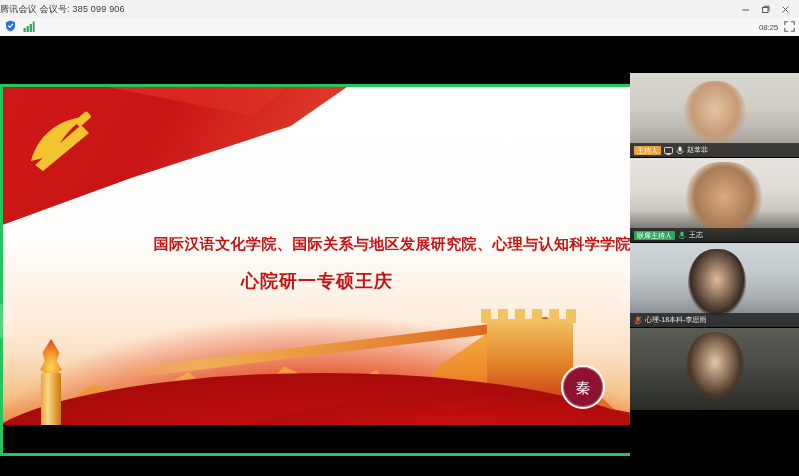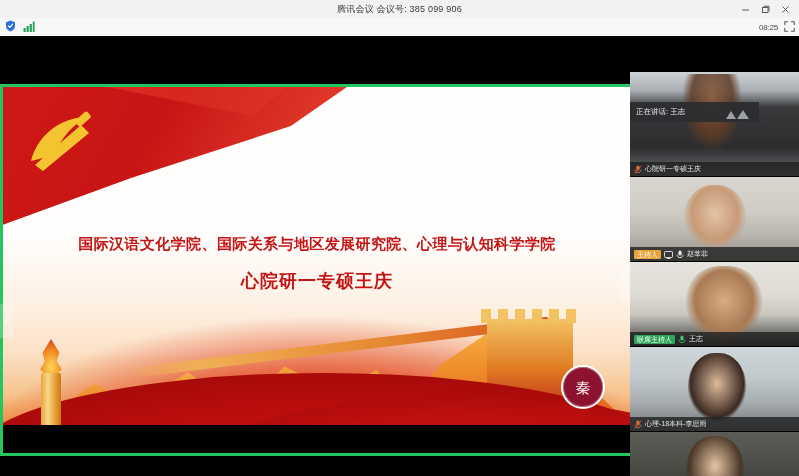--- a/index.html
+++ b/index.html
@@ -11,21 +11,21 @@
   }
   .app{position:relative;width:799px;height:476px;background:#0a0a0a;}
 
   
   .titlebar{
     position:absolute;left:0;top:0;width:799px;height:18px;
     background:#f2f2f2;border-bottom:1px solid #e2e2e2;
     display:flex;align-items:center;
   }
   .title-text{
-    position:absolute;left:0;right:0;text-align:center;
+    position:absolute;left:0;right:0;
     font-size:9px;color:#3a3a3a;letter-spacing:.2px;line-height:18px;
   }
   .win-ctrls{position:absolute;right:4px;top:0;height:18px;display:flex;align-items:center;gap:0;}
   .win-btn{
     width:20px;height:18px;display:flex;align-items:center;justify-content:center;
     color:#5a5a5a;font-size:9px;line-height:1;
   }
   .win-btn svg{display:block;}
 
   
@@ -130,21 +130,21 @@
   .seal{
     position:absolute;right:26px;bottom:44px;width:40px;height:40px;border-radius:50%;
     background:#8d1230;border:2px solid #fff;
     display:flex;align-items:center;justify-content:center;
     color:#fff;font-size:15px;line-height:1;
     box-shadow:0 0 0 1px rgba(255,255,255,.35) inset;
   }
 
   
   .sl-line1{
-    position:absolute;left:0;right:0;top:148px;text-align:center;
+    position:absolute;left:0;right:0;top:148px;text-align:right;
     font-size:15px;font-weight:bold;color:#c41414;letter-spacing:.4px;
     text-shadow:0 1px 0 rgba(255,255,255,.6);
   }
   .sl-line2{
     position:absolute;left:0;right:0;top:182px;text-align:center;
     font-size:18px;font-weight:bold;color:#c41414;letter-spacing:1px;
     text-shadow:0 1px 0 rgba(255,255,255,.6);
   }
   .sl-line3{
     position:absolute;left:0;right:0;top:232px;text-align:center;
@@ -314,44 +314,20 @@
       </div>
 
       <div class="slide-black"></div>
     </div>
 
     <div class="nav-arrow nav-left">‹</div>
     <div class="nav-arrow nav-right">›</div>
 
     <div class="people">
 
-      <div class="tile" style="height:104px">
-        <div class="tile-video v1"></div>
-
-        <div class="speaking">
-          <span class="speaking-text">正在讲话: 王志</span>
-          <span class="speaking-wave">
-            <svg width="26" height="12" viewBox="0 0 26 12">
-              <path d="M1 11 L6 3 L11 11 Z" fill="#9aa0a6"></path>
-              <path d="M12 11 L18 2 L24 11 Z" fill="#9aa0a6"></path>
-            </svg>
-          </span>
-        </div>
-
-        <div class="namebar">
-          <span class="mini-ico">
-            <svg width="8" height="9" viewBox="0 0 8 9">
-              <rect x="2.4" y="0.6" width="3.2" height="5" rx="1.6" fill="#d0743c"></rect>
-              <path d="M1 4.6 C1 6.4 2.4 7.6 4 7.6 C5.6 7.6 7 6.4 7 4.6" fill="none" stroke="#d0743c" stroke-width="0.9"></path>
-              <line x1="0.6" y1="8.4" x2="7.4" y2="0.6" stroke="#e04a2a" stroke-width="1"></line>
-            </svg>
-          </span>
-          <span class="pname">心院研一专硕王庆</span>
-        </div>
-      </div>
       <div class="tile-sep"></div>
 
       <div class="tile" style="height:84px">
         <div class="tile-video v2"></div>
         <div class="namebar">
           <span class="badge badge-host">主持人</span>
           <span class="mini-ico">
             <svg width="9" height="8" viewBox="0 0 9 8">
               <rect x="0.5" y="0.5" width="8" height="6" rx="0.8" fill="none" stroke="#e8e8e8" stroke-width="0.9"></rect>
               <line x1="2.6" y1="7.5" x2="6.4" y2="7.5" stroke="#e8e8e8" stroke-width="0.9"></line>

